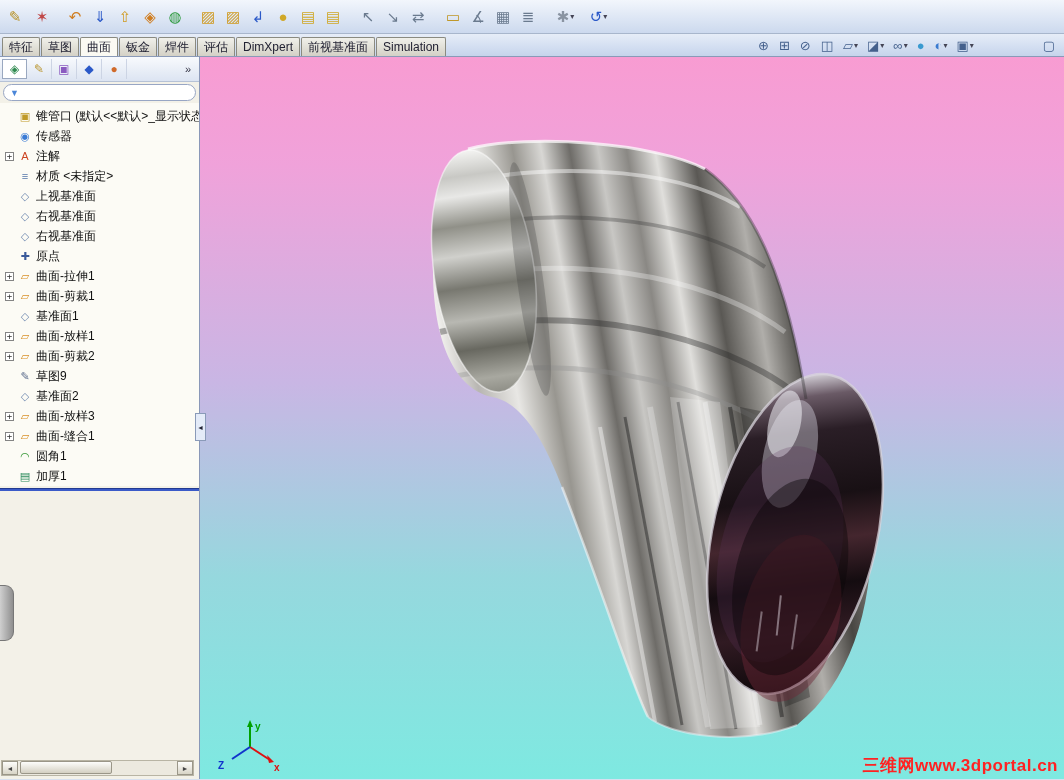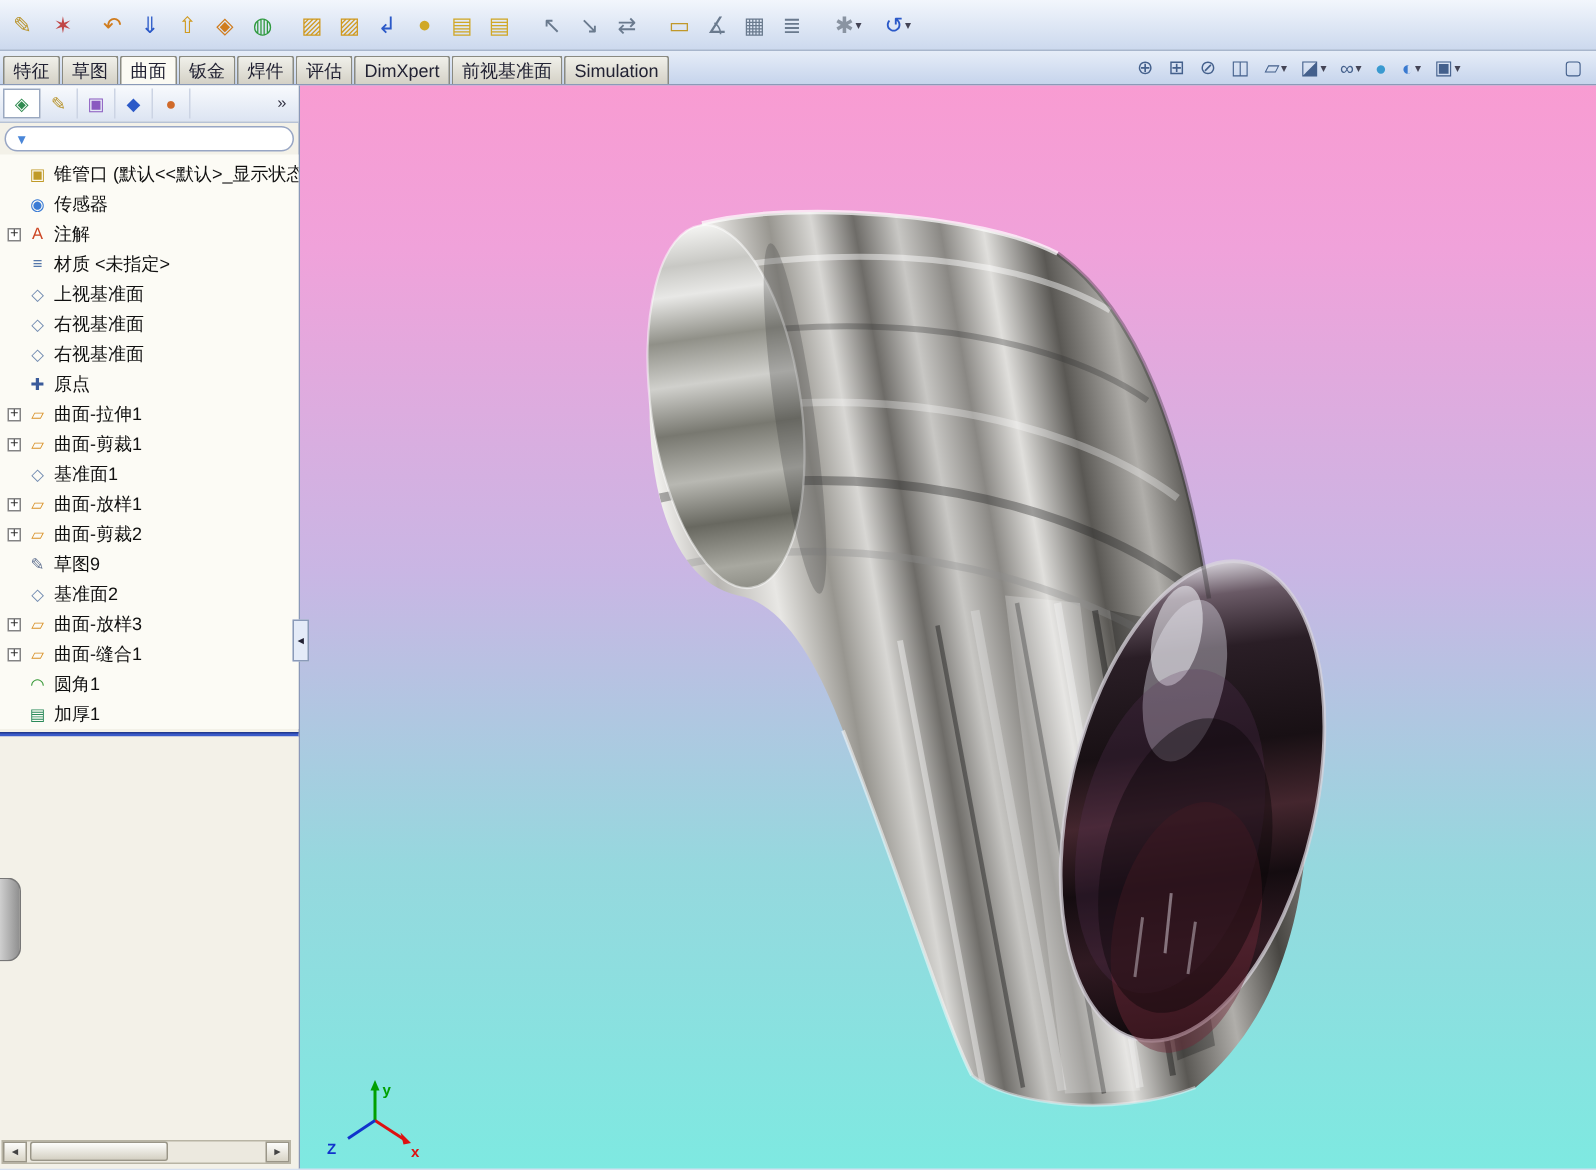--- a/index.html
+++ b/index.html
@@ -555,14 +555,15 @@
       <line x1="34" y1="30" x2="34" y2="8" stroke="#00a000" stroke-width="2"></line>
       <polygon points="31,10 37,10 34,3" fill="#00a000"></polygon>
       <line x1="34" y1="30" x2="54" y2="43" stroke="#dd1111" stroke-width="2"></line>
       <polygon points="51,38 53,46 58,45" fill="#dd1111"></polygon>
       <line x1="34" y1="30" x2="16" y2="42" stroke="#1133cc" stroke-width="2"></line>
       <text x="39" y="13" fill="#00a000">y</text>
       <text x="58" y="54" fill="#dd1111">x</text>
       <text x="2" y="52" fill="#1133cc">Z</text>
     </svg>
 
+    <div class="watermark">三维网www.3dportal.cn</div>
   </div>
 </div>
 
 </body></html>

